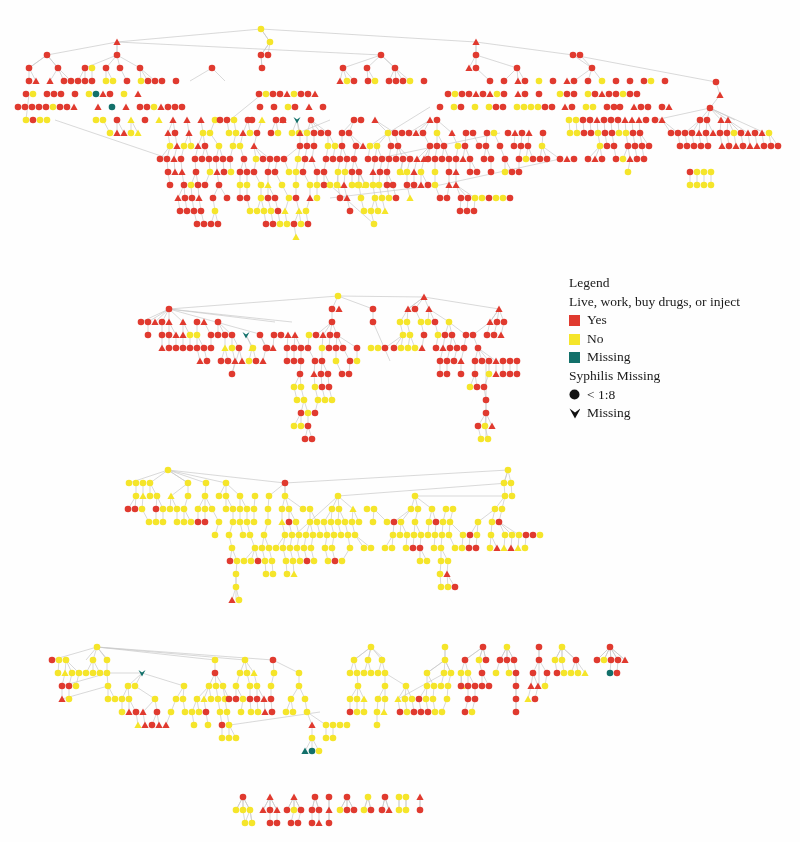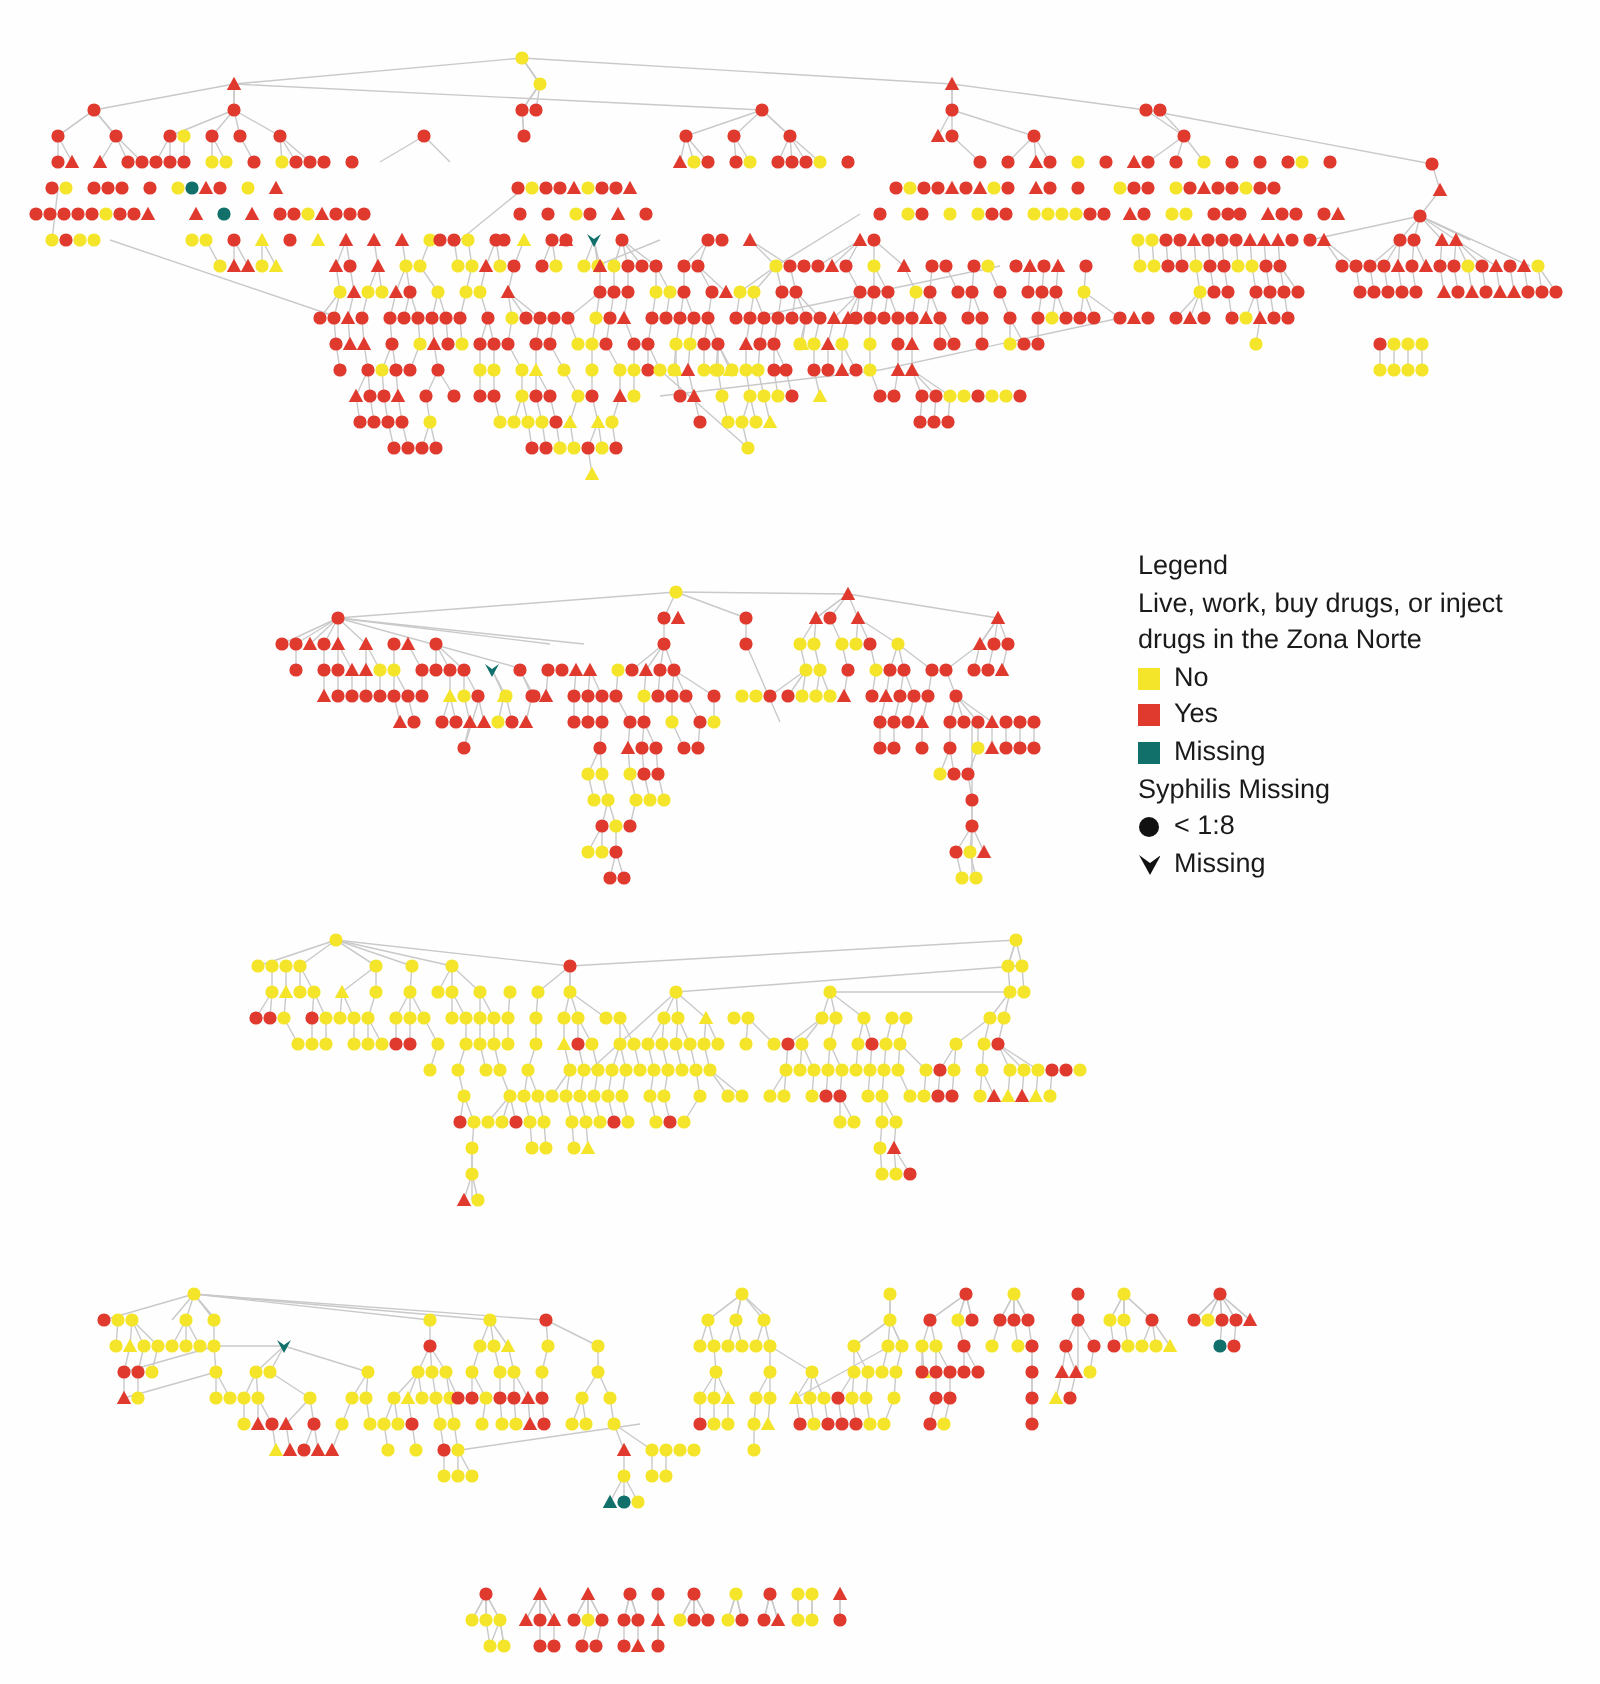--- a/index.html
+++ b/index.html
@@ -1,19 +1,19 @@
 <!DOCTYPE html>
 <html><head>
 <meta charset="utf-8">
 <style>
   html,body{margin:0;padding:0;background:#fefefe;}
   body{width:800px;height:842px;position:relative;overflow:hidden;font-family:"Liberation Sans",sans-serif;}
   #net{position:absolute;left:0;top:0;width:800px;height:842px;}
   .legend{position:absolute;left:569px;top:274px;font-size:13.5px;line-height:18.6px;color:#1a1a1a;}
-  .legend .row{display:flex;align-items:center;height:18.6px;}
+  .legend .row{display:flex;align-items:center;height:18.6px;font-family:Liberation Serif, serif;}
   .legend .sw{width:11px;height:11px;margin-right:7px;display:inline-block;}
   .legend .sym{width:11px;height:11px;margin-right:7px;display:inline-flex;align-items:center;justify-content:center;}
 </style>
 </head>
 <body>
 
 <svg id="net" xmlns="http://www.w3.org/2000/svg" width="800" height="842" viewBox="0 0 800 842">
   <g id="edges">
       <line x1="261" y1="29" x2="270" y2="42" stroke="#c9c9c9" stroke-width="0.7"></line>
       <line x1="117" y1="42" x2="117" y2="55" stroke="#c9c9c9" stroke-width="0.7"></line>
@@ -2217,28 +2217,27 @@
         <circle cx="312" cy="823" r="3.3" fill="#e03a2f"></circle>
         <polygon points="319,819.4 322.6,826 315.4,826" fill="#e03a2f"></polygon>
         <circle cx="329" cy="823" r="3.3" fill="#e03a2f"></circle>
       </g>
     </g>
 </svg>
 
 <div class="legend">
   <div class="row">Legend</div>
   <div class="row">Live, work, buy drugs, or inject</div>
-  <div class="row">drugs in the Zona Norte</div>
+  <div class="row">
+    <span class="sw" style="background:#e03a2f"></span>
+    <span>Yes</span>
+  </div>
   <div class="row">
     <span class="sw" style="background:#f5e52a"></span>
     <span>No</span>
-  </div>
-  <div class="row">
-    <span class="sw" style="background:#e03a2f"></span>
-    <span>Yes</span>
   </div>
   <div class="row">
     <span class="sw" style="background:#12706a"></span>
     <span>Missing</span>
   </div>
   <div class="row">Syphilis Missing</div>
   <div class="row">
     <span class="sym">
         <svg width="11" height="11">
           <circle cx="5.5" cy="5.5" r="5" fill="#111"></circle>

